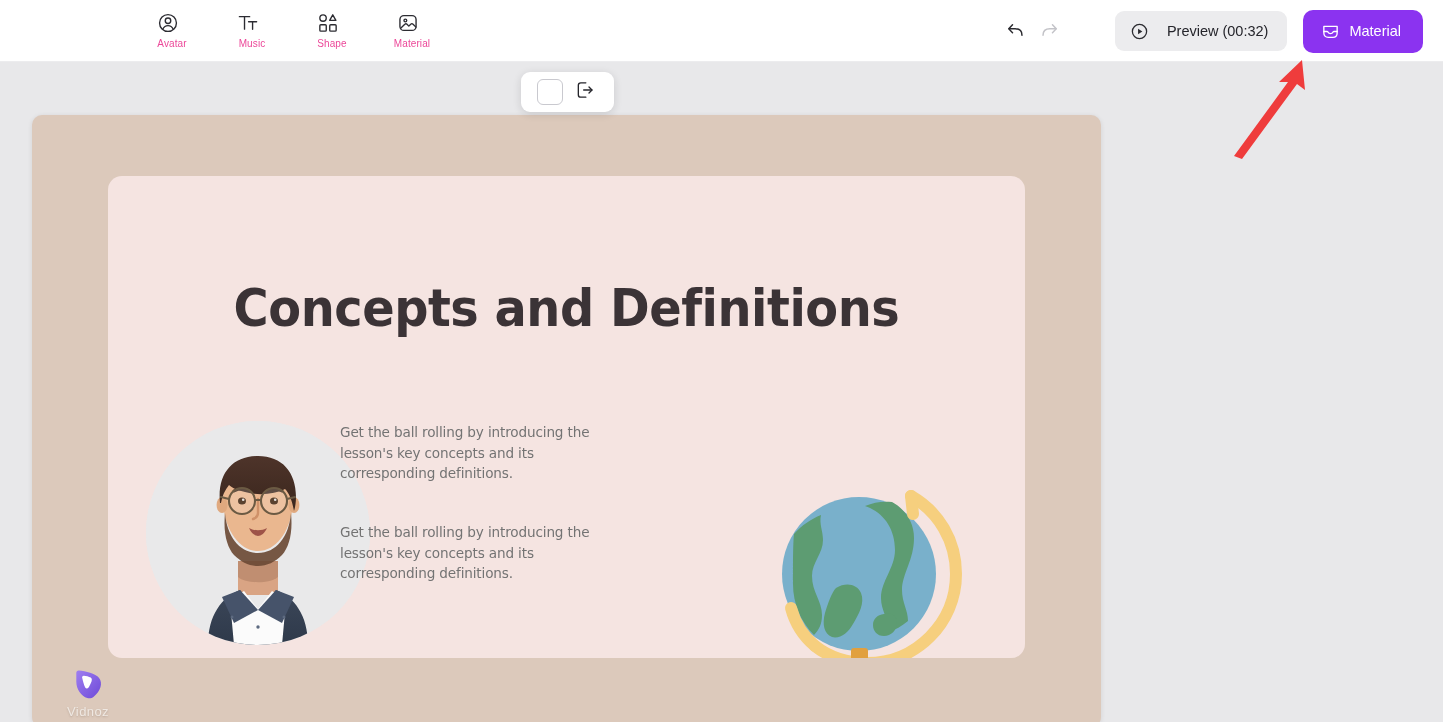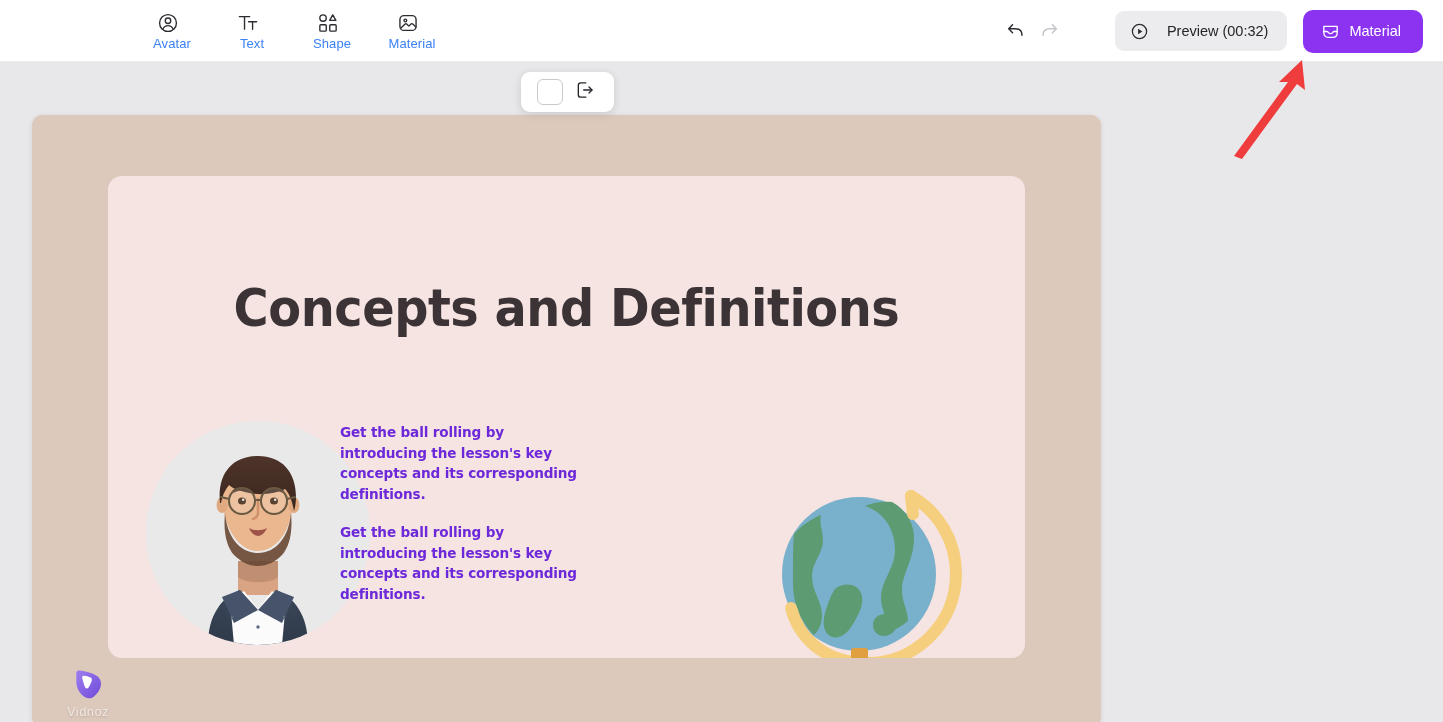--- a/index.html
+++ b/index.html
@@ -27,21 +27,21 @@
   }
   .tool {
     width: 80px; height: 58px;
     display: flex; flex-direction: column;
     align-items: center; justify-content: center;
     gap: 3px; cursor: pointer; border-radius: 6px;
     background: transparent;
   }
   .tool .ic { width: 22px; height: 22px; display: block; color: #2c2c32; }
   .tool .lbl {
-    font-size: 13px; color: #3b82f6;
+    font-size: 10px; color: #ec4899;
     line-height: 14px; letter-spacing: .1px; white-space: nowrap; margin-left: 8px;
   }
 
   .right-group {
     position: absolute; right: 20px; top: 0; height: 62px;
     display: flex; align-items: center; gap: 0;
   }
   .icon-btn {
     width: 34px; height: 34px; display: flex;
     align-items: center; justify-content: center;
@@ -114,24 +114,24 @@
     letter-spacing: -0.5px;
     color: #3b3336;
     transform: scaleX(.92);
     white-space: nowrap;
   }
 
   .para {
     position: absolute; left: 232px;
     width: 252px;
     font-family: "DejaVu Sans", sans-serif;
-    font-weight: 700;
+    font-weight: 400;
     font-size: 13.6px;
     line-height: 20.5px;
-    color: #6d28d9;
+    color: #737373;
     letter-spacing: -.15px;
   }
   .para.p1 { top: 246px; }
   .para.p2 { top: 346px; }
 
   
   .avatar-wrap {
     position: absolute; left: 38px; top: 245px;
     width: 224px; height: 224px;
   }
@@ -196,21 +196,21 @@
 
       <div class="tool">
         <span class="ic">
           <svg viewBox="0 0 24 24" fill="none" stroke="currentColor" stroke-width="1.5" stroke-linecap="round">
             <path d="M2.6 5.1h11.2"></path>
               <path d="M8.2 5.1v13.6"></path>
             <path d="M12.6 10.6h8.8"></path>
               <path d="M17 10.6v8.2"></path>
           </svg>
         </span>
-        <span class="lbl">Text</span>
+        <span class="lbl">Music</span>
       </div>
 
       <div class="tool">
         <span class="ic">
           <svg viewBox="0 0 24 24" fill="none" stroke="currentColor" stroke-width="1.5">
             <circle cx="6.6" cy="6.6" r="3.5"></circle>
             <path d="M17.2 3.1l3.4 6.0h-6.8z" stroke-linejoin="round"></path>
             <rect x="3.1" y="13.9" width="7" height="7" rx="1.1"></rect>
             <rect x="13.9" y="13.9" width="7" height="7" rx="1.1"></rect>
           </svg>

